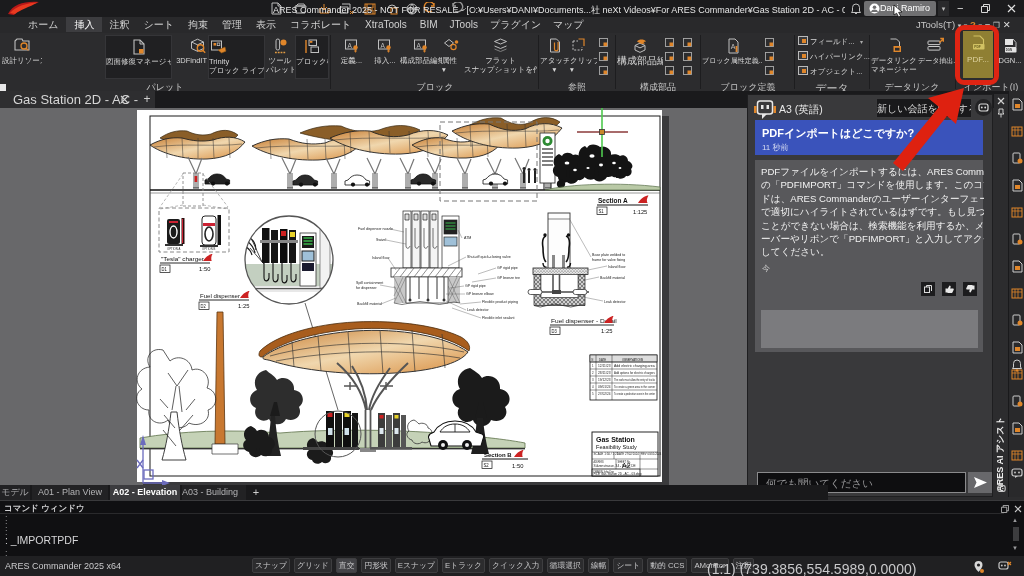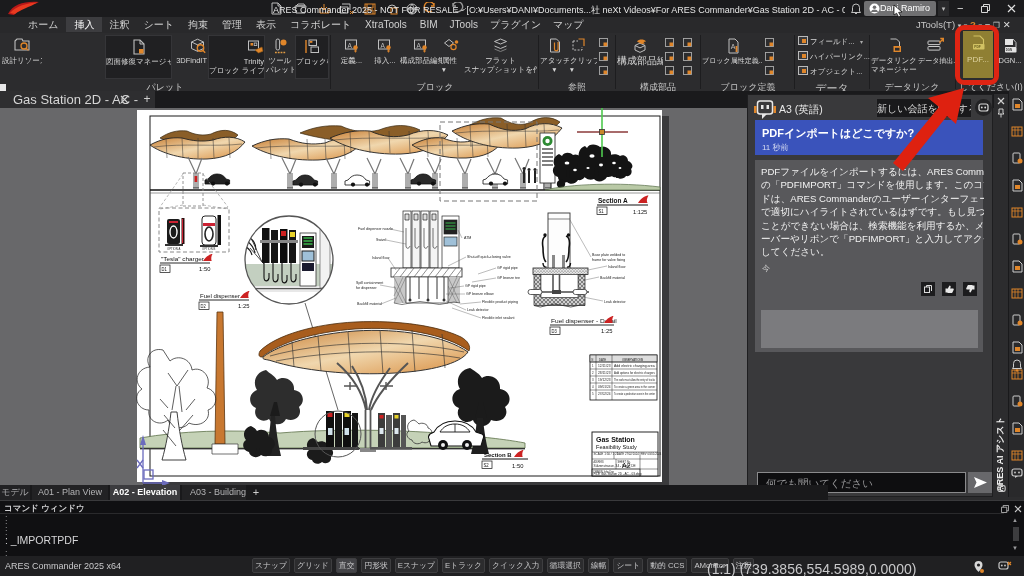--- a/index.html
+++ b/index.html
@@ -76,21 +76,21 @@
   <div class="abs" style="left:869px;top:2px;width:1px;height:54px;background:#1d1d1f"></div>
   <div class="abs" style="left:955px;top:2px;width:1px;height:54px;background:#1d1d1f"></div>
 
   <div class="abs" style="left:120px;top:48px;width:90px;text-align:center;font-size:9px;color:#c6c6c6">パレット</div>
   <div class="abs" style="left:390px;top:48px;width:90px;text-align:center;font-size:9px;color:#c6c6c6">ブロック</div>
   <div class="abs" style="left:542px;top:48px;width:70px;text-align:center;font-size:9px;color:#c6c6c6">参照</div>
   <div class="abs" style="left:618px;top:48px;width:80px;text-align:center;font-size:9px;color:#c6c6c6">構成部品</div>
   <div class="abs" style="left:705px;top:48px;width:86px;text-align:center;font-size:9px;color:#c6c6c6">ブロック定義</div>
   <div class="abs" style="left:797px;top:48px;width:70px;text-align:center;font-size:11px;color:#c6c6c6">データ</div>
   <div class="abs" style="left:872px;top:48px;width:80px;text-align:center;font-size:9px;color:#c6c6c6">データリンク</div>
-  <div class="abs" style="left:958px;top:48px;width:66px;text-align:center;font-size:9px;color:#c6c6c6">してください(I)</div>
+  <div class="abs" style="left:958px;top:48px;width:66px;text-align:center;font-size:9px;color:#c6c6c6">インポート(I)</div>
 </div>
 <div id="rb" class="abs" style="left:0;top:33px;width:1024px;height:58px;font-size:8px;color:#d8d8d8">
 <div class="abs" style="left:2px;top:2px;width:40px;height:44px;text-align:center;overflow:hidden">
       <div style="margin-top:2px;height:18px"><svg width="18" height="17" viewBox="0 0 18 17">
           <path d="M2 4l2-2h5l1 2h6v9H2z" fill="none" stroke="#bfbfbf" stroke-width="1.1"></path>
           <circle cx="11" cy="9" r="3" fill="none" stroke="#e0862a" stroke-width="1.3"></circle>
           <path d="M13.2 11.2l2.2 2.2" stroke="#e0862a" stroke-width="1.3"></path>
         </svg></div>
       <div style="font-size:7.5px;line-height:9px;margin-top:1px"><span style="white-space:nowrap">設計リソース</span></div>
     </div>
@@ -103,21 +103,21 @@
       <div style="font-size:7.5px;line-height:9px;margin-top:1px"><span style="white-space:nowrap">図面修復マネージャー</span></div>
     </div>
 <div class="abs" style="left:173px;top:2px;width:34px;height:44px;text-align:right;overflow:hidden">
       <div style="margin-top:2px;height:18px"><svg width="19" height="18" viewBox="0 0 19 18">
           <path d="M3.5 5l6-2.8L15.5 5l-6 2.8z M3.5 5v6.5l6 2.8 6-2.8V5 M9.5 7.8v6.5" fill="none" stroke="#bfbfbf" stroke-width="1"></path>
           <circle cx="12.5" cy="11" r="3.2" fill="none" stroke="#e0862a" stroke-width="1.4"></circle>
           <path d="M14.8 13.3l2.4 2.4" stroke="#e0862a" stroke-width="1.4"></path>
         </svg></div>
       <div style="font-size:7.5px;line-height:9px;margin-top:1px"><span style="white-space:nowrap">3DFindIT</span></div>
     </div>
-<div class="abs" style="left:208px;top:2px;width:57px;height:44px;background:#202022;border:1px solid #353538;text-align:right;overflow:hidden">
+<div class="abs" style="left:208px;top:2px;width:57px;height:44px;background:#202022;border:1px solid #353538;text-align:left;overflow:hidden">
       <div style="margin-top:2px;height:18px"><svg width="18" height="17" viewBox="0 0 18 17">
           <rect x="2.5" y="3" width="10" height="9" fill="none" stroke="#bfbfbf" stroke-width="1"></rect>
           <rect x="4.5" y="5" width="2.6" height="2.6" fill="#e0862a"></rect>
           <rect x="8.2" y="5" width="2.6" height="2.6" fill="none" stroke="#bfbfbf" stroke-width="0.8"></rect>
           <path d="M9 12l3.5 3 4.5-1.8-1-4.2z" fill="#e0862a" stroke="#8a5414" stroke-width="0.6"></path>
         </svg></div>
       <div style="font-size:7.5px;line-height:9px;margin-top:1px"><span style="white-space:nowrap">Trinity</span><br><span style="white-space:nowrap">ブロック ライブラリ</span></div>
     </div>
 <div class="abs" style="left:266px;top:2px;width:28px;height:44px;text-align:center;overflow:hidden">
       <div style="margin-top:2px;height:18px"><svg width="15" height="17" viewBox="0 0 15 17">
@@ -876,21 +876,21 @@
 <svg class="abs" style="left:876px;top:80px;pointer-events:none" width="100" height="100" viewBox="0 0 100 100">
   <g transform="rotate(0)">
   <path d="M17 83 L63 27 L52 18 L88 8 L80 44 L71 36 L27 91 Z" fill="#de2110"></path>
   </g>
 </svg>
 
 <div class="abs" style="left:0;top:485px;width:828px;height:15px;background:#19191b;font-size:9px;color:#b4b4b6">
   <div class="abs" style="left:0;top:0;width:30px;height:15px;background:#222224;text-align:center;line-height:15px">モデル</div>
   <div class="abs" style="left:32px;top:0;width:76px;height:15px;background:#222224;text-align:center;line-height:15px">A01 - Plan View</div>
   <div class="abs" style="left:110px;top:0;width:70px;height:15px;background:#3c3c3f;color:#ffffff;font-weight:bold;text-align:center;line-height:15px">A02 - Elevation</div>
-  <div class="abs" style="left:182px;top:0;width:64px;height:15px;background:#222224;text-align:right;line-height:15px">A03 - Building</div>
+  <div class="abs" style="left:182px;top:0;width:64px;height:15px;background:#222224;text-align:left;line-height:15px">A03 - Building</div>
   <div class="abs" style="left:248px;top:0;width:16px;height:15px;color:#cfcfcf;font-size:11px;text-align:center;line-height:14px">+</div>
 </div>
 
 <div class="abs" style="left:0;top:500px;width:1024px;height:56px;background:#101012;border-top:1px solid #3a3a3c;color:#b8b8ba">
   <div class="abs" style="left:4px;top:2px;font-size:8.5px;font-weight:bold;color:#cfcfd1">コマンド ウィンドウ</div>
   <div class="abs" style="left:0px;top:12px;width:1004px;height:1px;background:#2a2a2c"></div>
   <div class="abs" style="left:5px;top:14px;font-size:9px;line-height:7px;color:#9a9a9c">:<br>:<br>:</div>
   <div class="abs" style="left:5px;top:33px;font-size:10.5px;color:#d6d6d8">: _IMPORTPDF</div>
   <div class="abs" style="left:5px;top:47px;font-size:9px;color:#9a9a9c">:</div>
   <svg class="abs" style="left:1001px;top:4px" width="8" height="8" viewBox="0 0 9 9">

